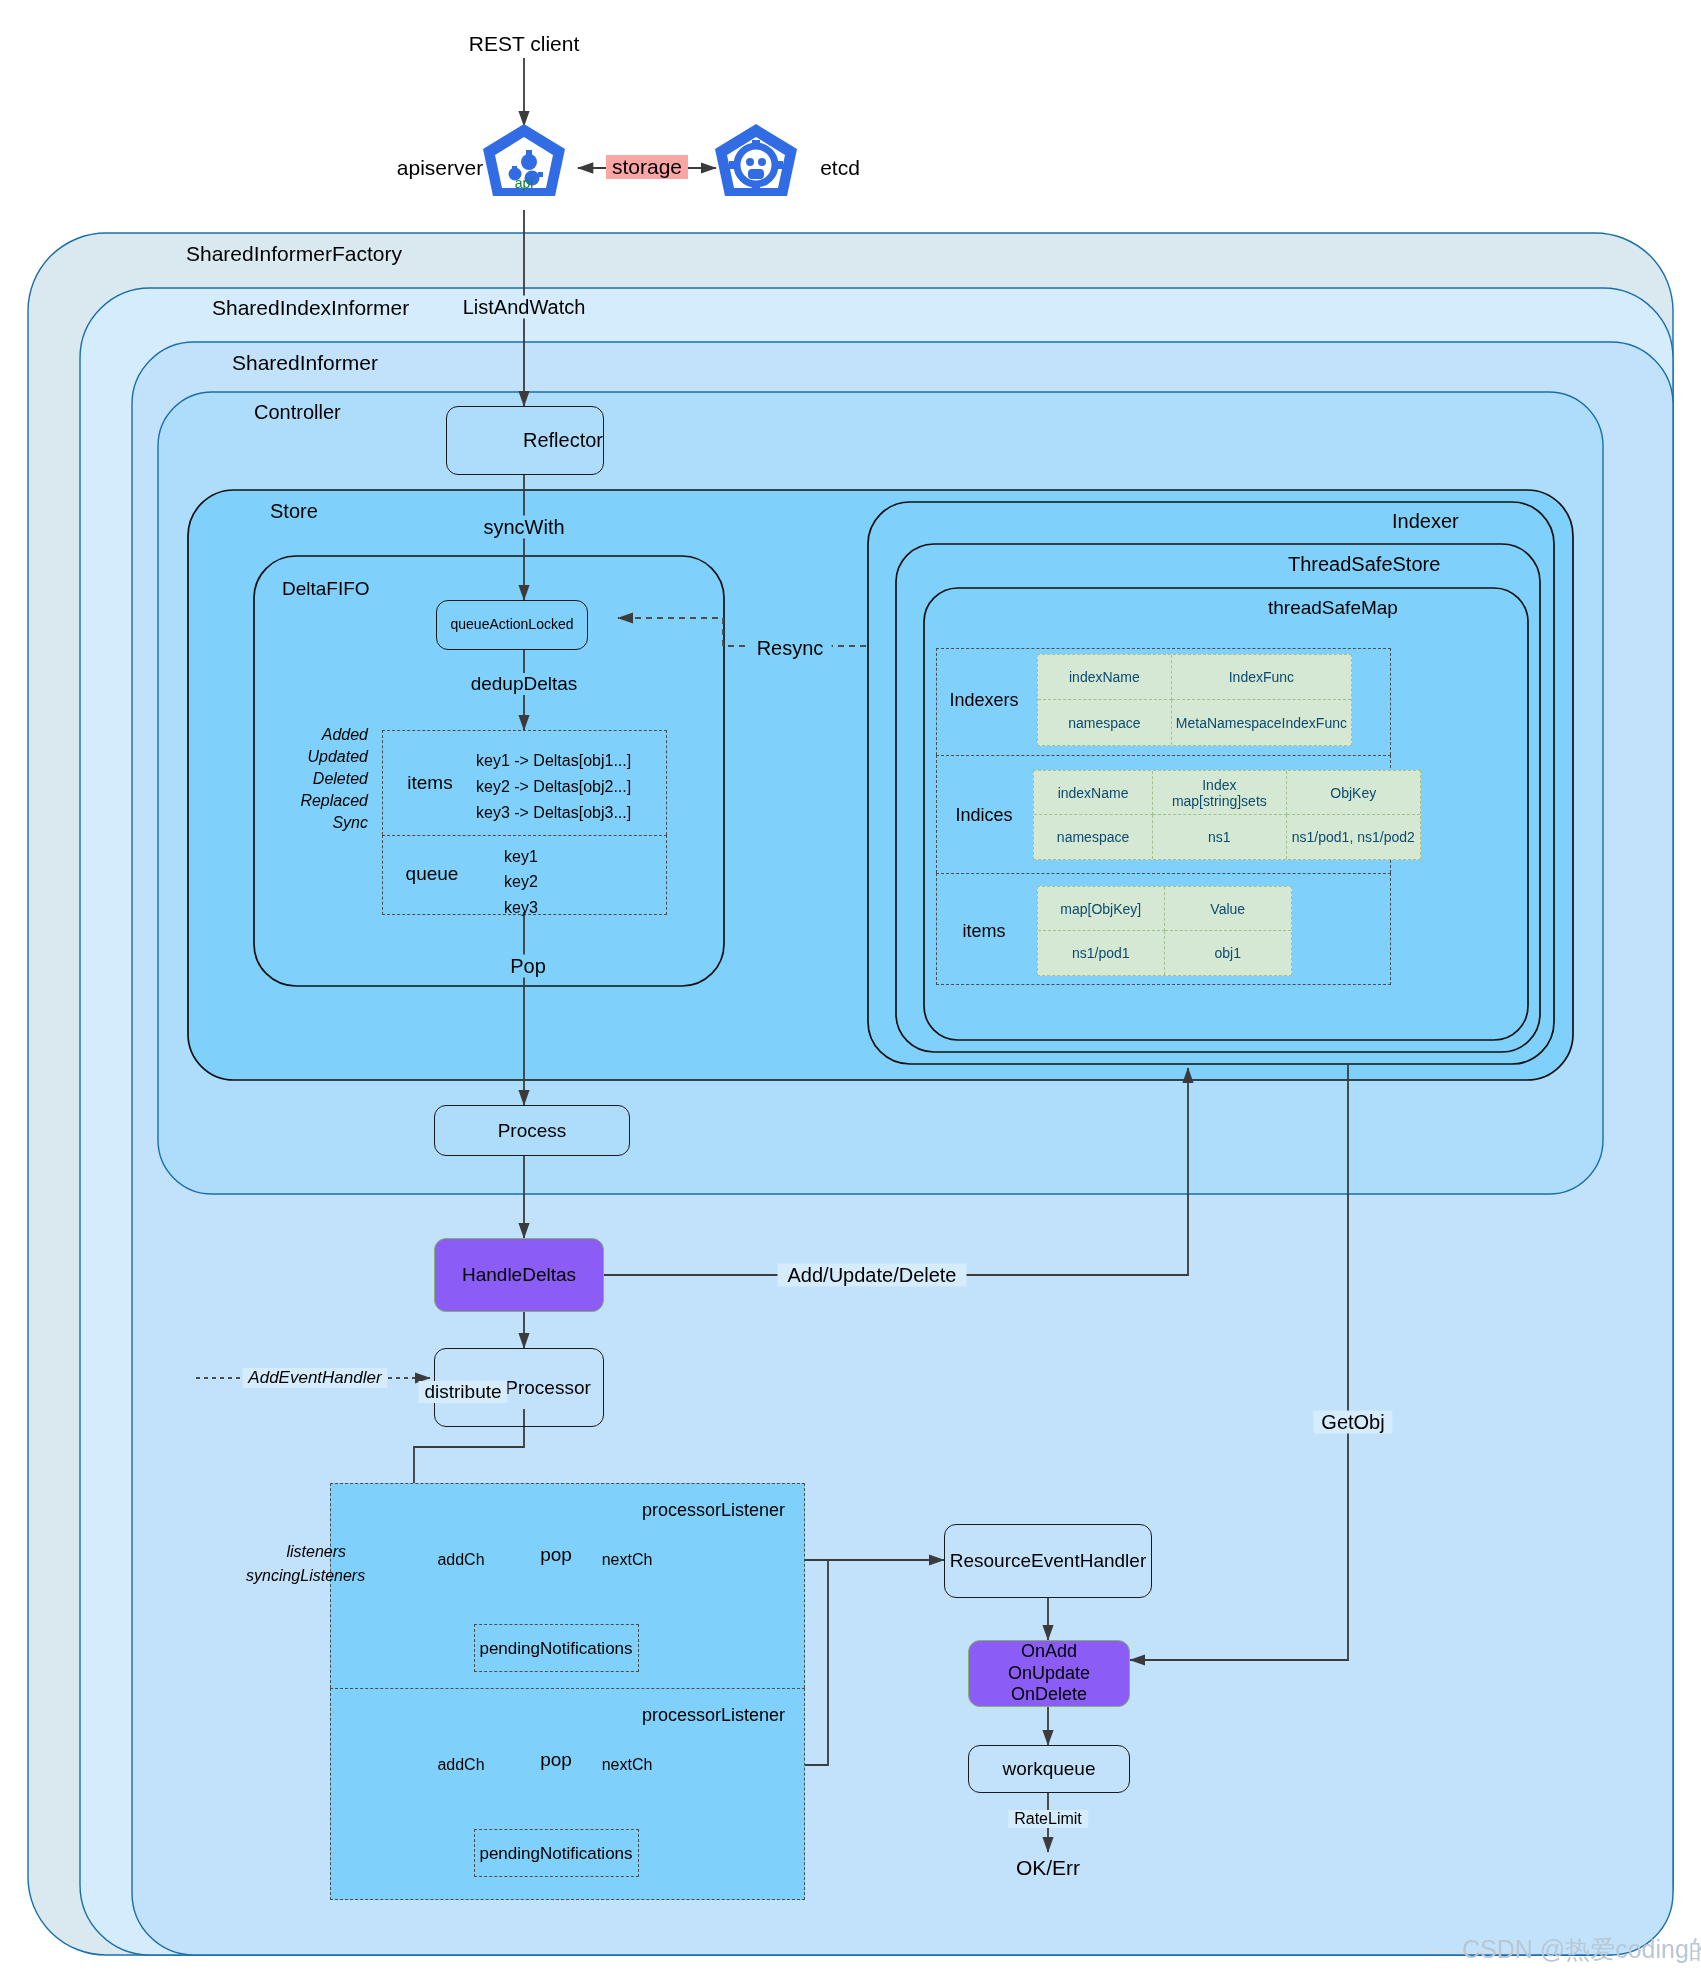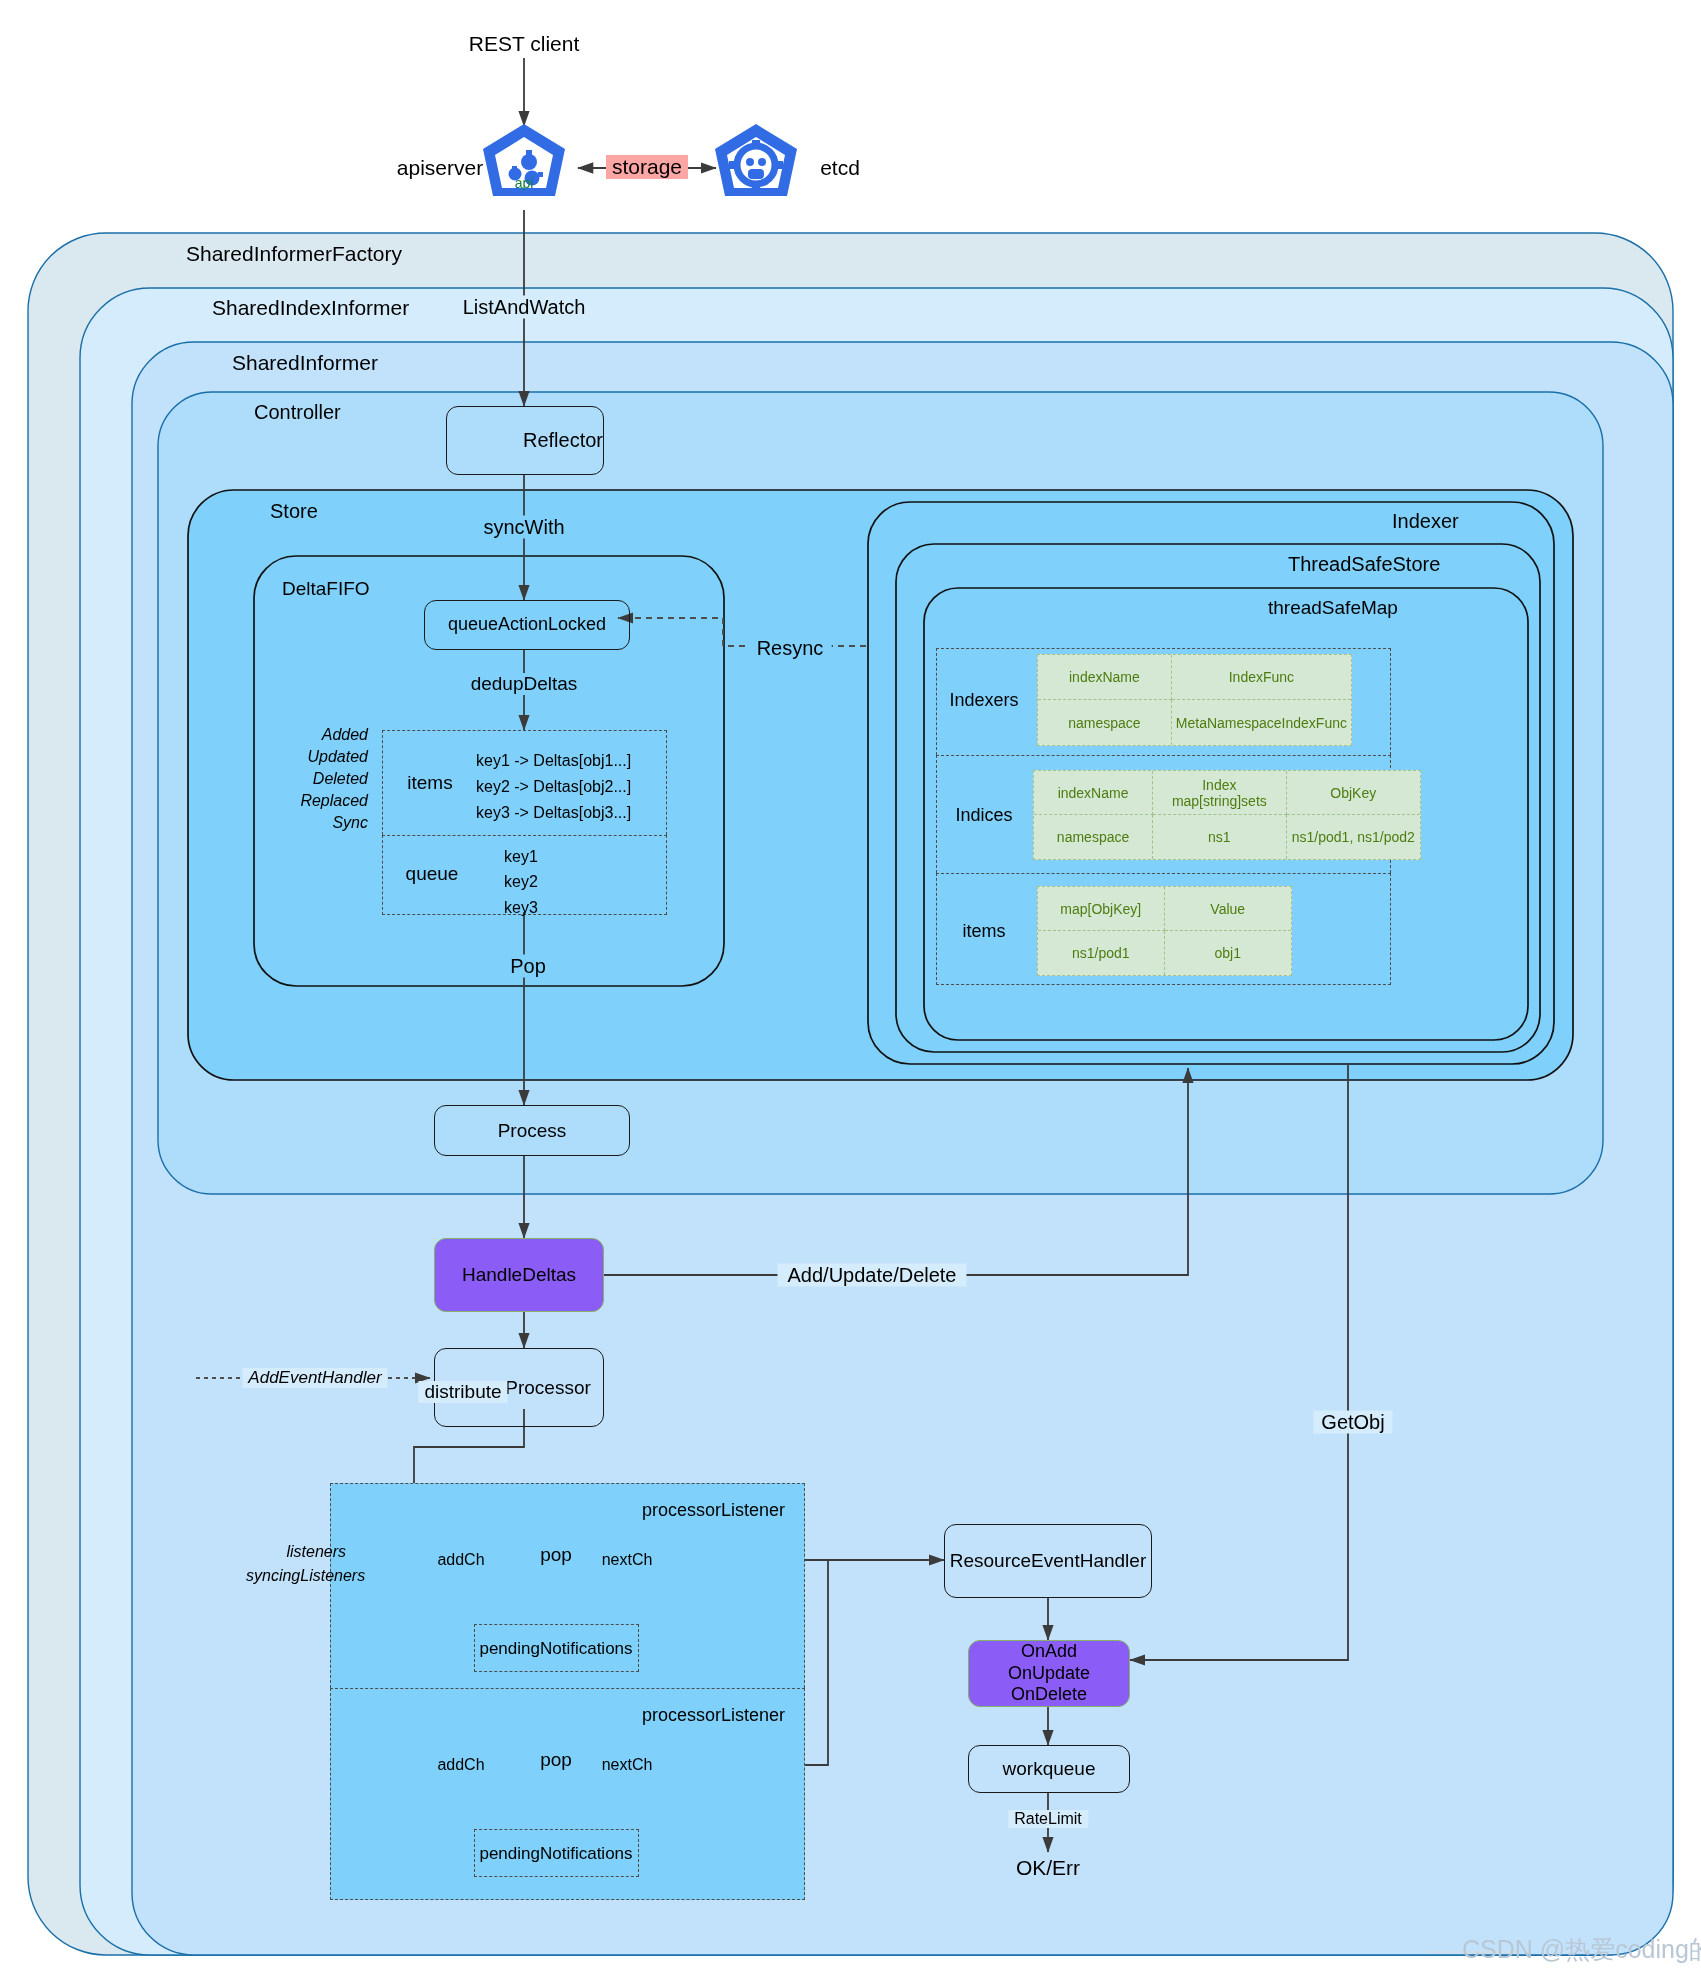--- a/index.html
+++ b/index.html
@@ -19,21 +19,21 @@
   .node.green{background:#8b5cf6;border-color:#82b366;}
 
   
   .dashbox{position:absolute;box-sizing:border-box;border:1.8px dashed #4d4d4d;background:transparent;}
 
   
   .gtable{position:absolute;box-sizing:border-box;background:#d5e8d4;
           border:1.4px dashed #a3c18b;display:grid;}
   .gcell{box-sizing:border-box;border-right:1.4px dashed #a3c18b;border-bottom:1.4px dashed #a3c18b;
          display:flex;align-items:center;justify-content:center;text-align:center;
-         color:#4d7c0f;font-size:14px;padding:2px 4px;}
+         color:#0c4a6e;font-size:14px;padding:2px 4px;}
   .gcell.lastcol{border-right:none;}
   .gcell.lastrow{border-bottom:none;}
 
   .wm{position:absolute;color:#b9c7d4;font-size:25px;white-space:nowrap;}
 </style>
 </head>
 <body>
 
 <div id="stage">
 
@@ -181,21 +181,21 @@
 
   <div class="dashbox" style="left:330px;top:1483px;width:475px;height:205px;border-bottom:none;background:#7fd1fc;"></div>
   <div class="dashbox" style="left:330px;top:1688px;width:475px;height:212px;background:#7fd1fc;"></div>
   <div class="dashbox" style="left:474px;top:1624px;width:165px;height:48px;"></div>
   <div class="dashbox" style="left:474px;top:1829px;width:165px;height:48px;"></div>
 
   <div class="node" style="left:446px;top:406px;width:158px;height:69px;font-size:20px;justify-content:flex-end;">
     <span>Reflector</span>
   </div>
 
-  <div class="node" style="left:424px;top:600px;width:206px;height:50px;font-size:18px;">
+  <div class="node" style="left:436px;top:600px;width:152px;height:50px;font-size:14px;">
     <span>queueActionLocked</span>
   </div>
 
   <div class="node" style="left:434px;top:1105px;width:196px;height:51px;font-size:19px;">
     <span>Process</span>
   </div>
 
   <div class="node green" style="left:434px;top:1238px;width:170px;height:74px;font-size:19px;">
     <span>HandleDeltas</span>
   </div>

